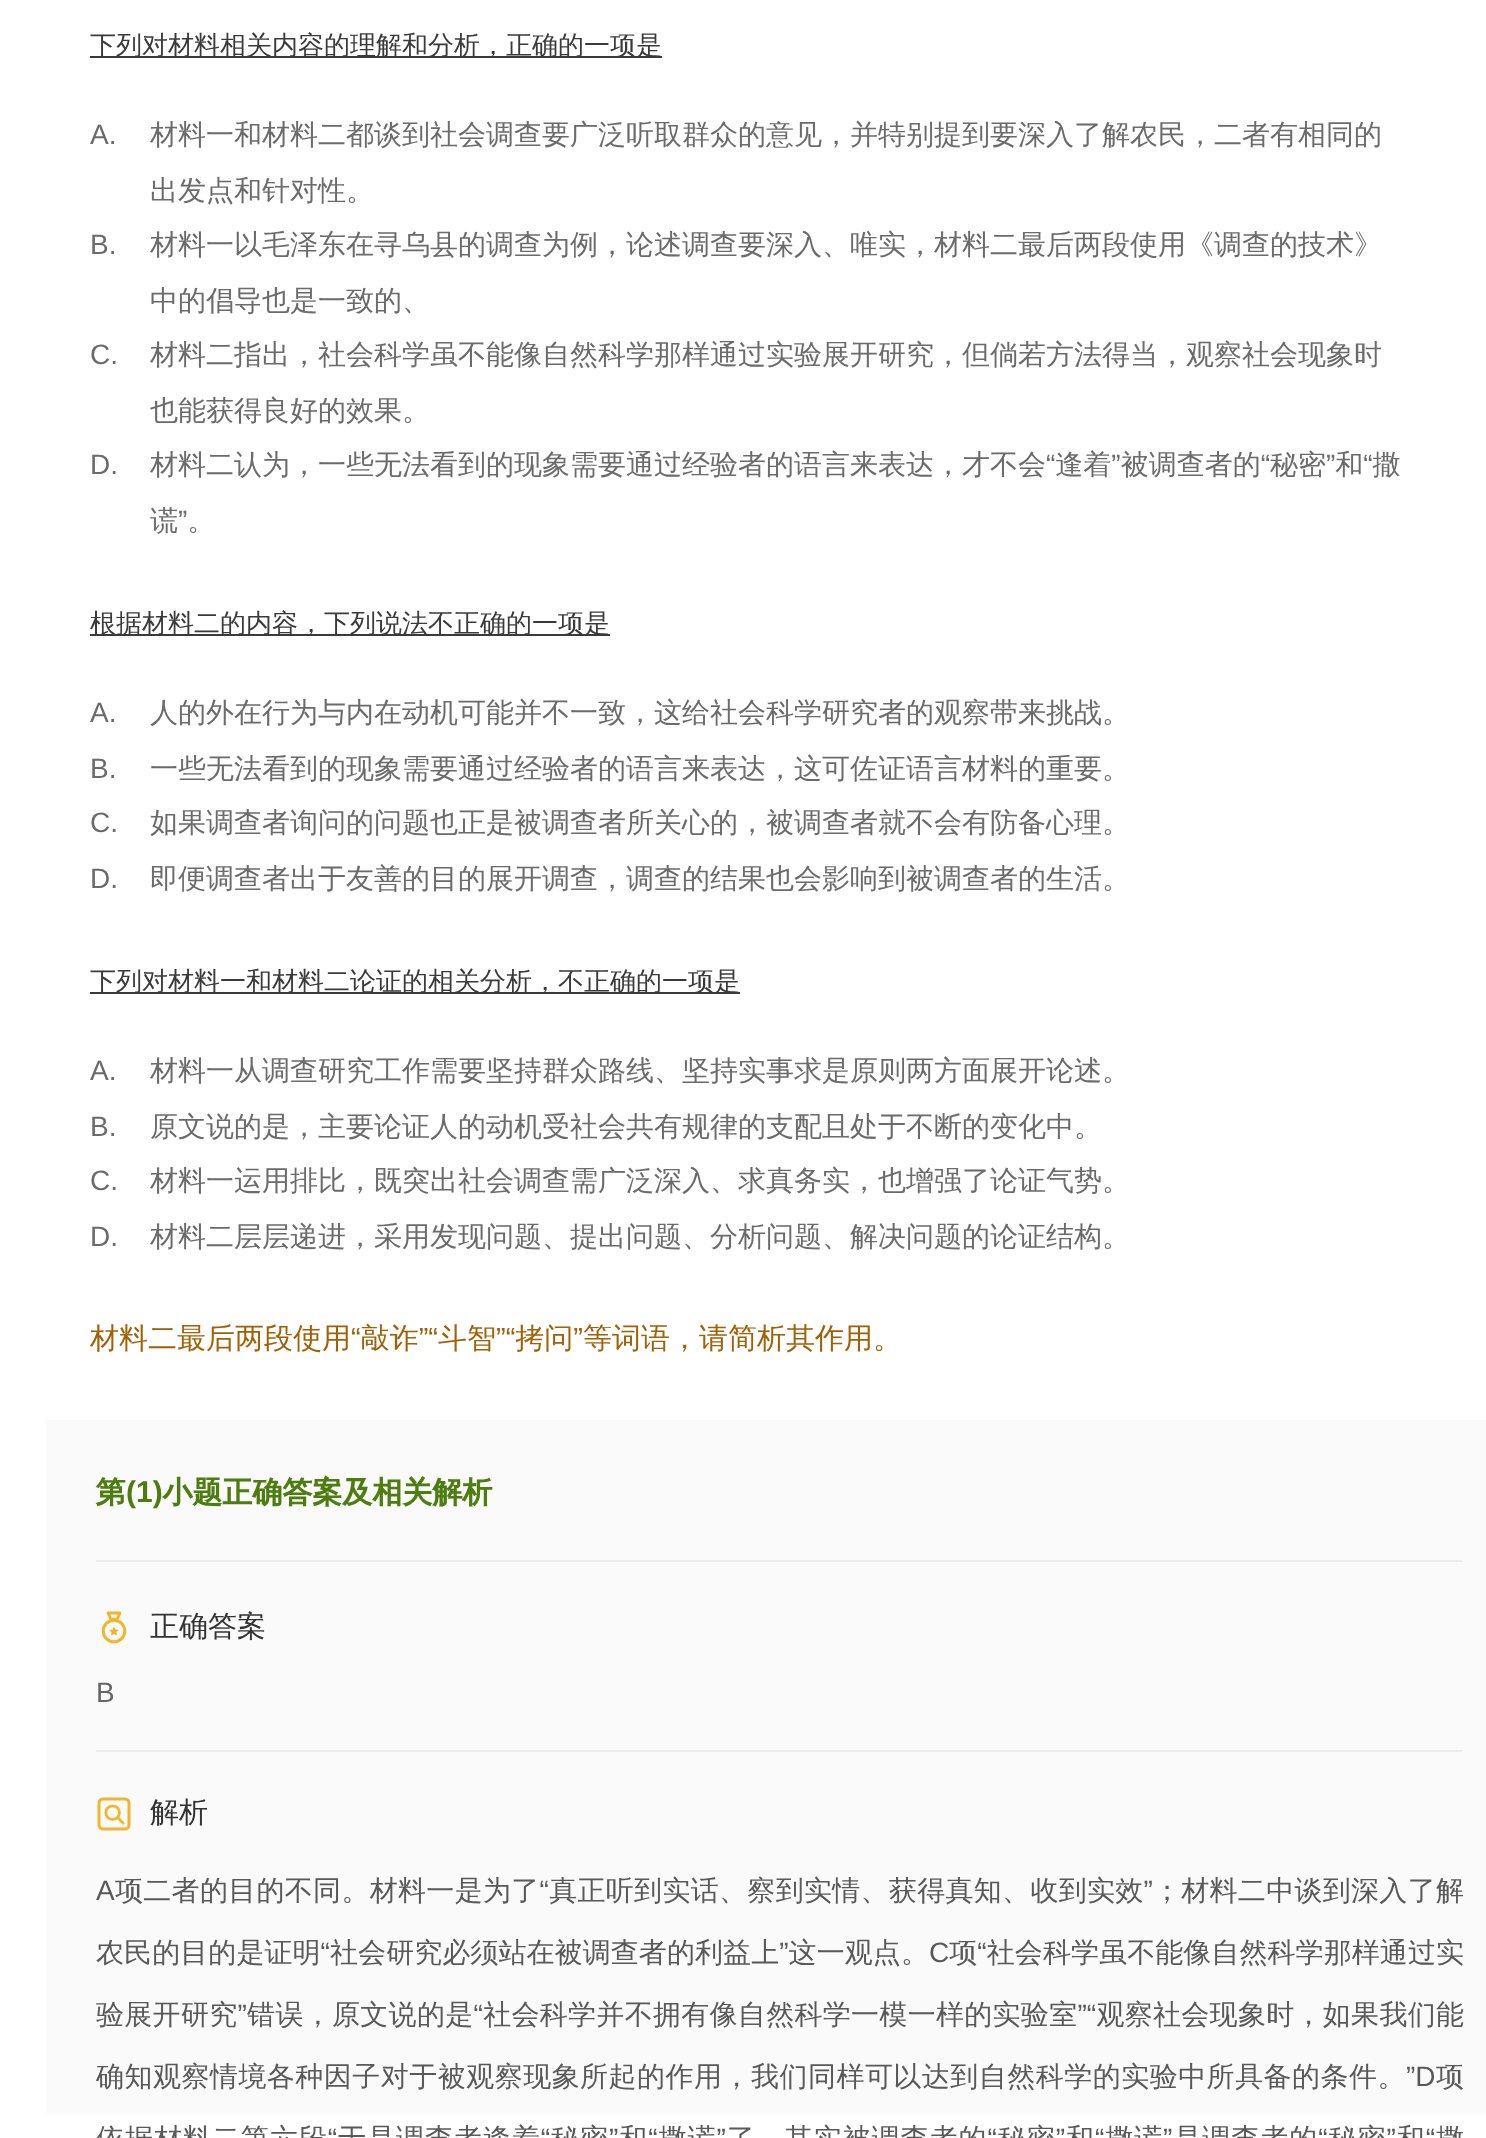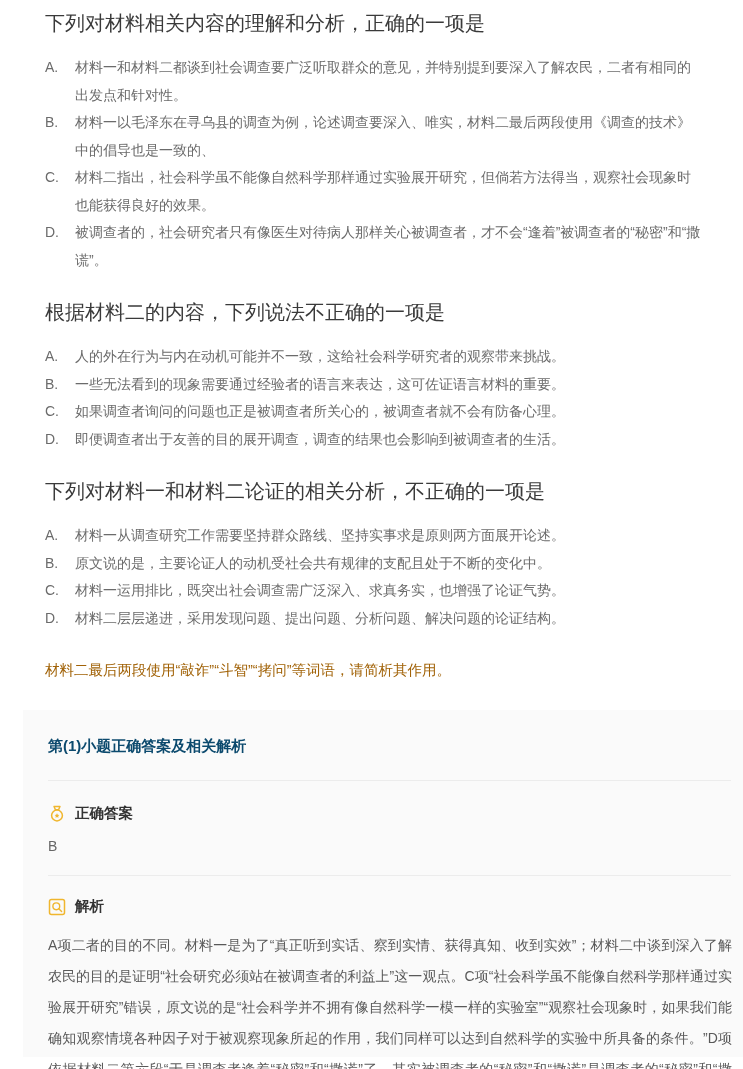--- a/index.html
+++ b/index.html
@@ -7,24 +7,25 @@
     width: 743px; height: 1069px;
     background: #ffffff;
     overflow: hidden;
     font-family: "Liberation Sans", "DejaVu Sans", sans-serif;
   }
   .questions-area {
     padding: 12px 42px 0 45px;
   }
   .q-block { margin-bottom: 27px; }
   .q-stem {
-    font-size: 20px;
+    font-size: 13px;
     color: #3a3a3a;
     line-height: 22px;
     margin-bottom: 20px;
+    text-decoration: underline;
   }
   .opt {
     display: flex;
     font-size: 14px;
     color: #6b6b6b;
     line-height: 27.5px;
   }
   .opt-letter {
     flex: 0 0 30px;
   }
@@ -39,31 +40,31 @@
     margin-left: 23px;
     width: 720px;
     background: #fafafa;
     padding: 27px 10px 0 25px;
     height: 347px;
     position: relative;
   }
   .panel-header {
     font-size: 15px;
     font-weight: bold;
-    color: #0c4a6e;
+    color: #4d7c0f;
     padding-bottom: 24px;
     border-bottom: 1px solid #ececec;
     margin-right: 2px;
   }
   .panel-section-label {
     display: flex;
     align-items: center;
     gap: 9px;
     font-size: 14.5px;
-    font-weight: bold;
+    font-weight: normal;
     color: #333333;
   }
   .answer-section {
     padding-top: 23px;
     padding-bottom: 21px;
     border-bottom: 1px solid #ececec;
     margin-right: 2px;
   }
   .answer-value {
     margin-top: 15px;
@@ -101,21 +102,21 @@
     <div class="opt">
       <span class="opt-letter">B.</span>
       <span class="opt-text">材料一以毛泽东在寻乌县的调查为例，论述调查要深入、唯实，材料二最后两段使用《调查的技术》中的倡导也是一致的、</span>
     </div>
     <div class="opt">
       <span class="opt-letter">C.</span>
       <span class="opt-text">材料二指出，社会科学虽不能像自然科学那样通过实验展开研究，但倘若方法得当，观察社会现象时也能获得良好的效果。</span>
     </div>
     <div class="opt">
       <span class="opt-letter">D.</span>
-      <span class="opt-text">被调查者的，社会研究者只有像医生对待病人那样关心被调查者，才不会“逢着”被调查者的“秘密”和“撒谎”。</span>
+      <span class="opt-text">材料二认为，一些无法看到的现象需要通过经验者的语言来表达，才不会“逢着”被调查者的“秘密”和“撒谎”。</span>
     </div>
   </div>
 
   <div class="q-block">
     <div class="q-stem">根据材料二的内容，下列说法不正确的一项是</div>
     <div class="opt">
       <span class="opt-letter">A.</span>
       <span class="opt-text">人的外在行为与内在动机可能并不一致，这给社会科学研究者的观察带来挑战。</span>
     </div>
     <div class="opt">

